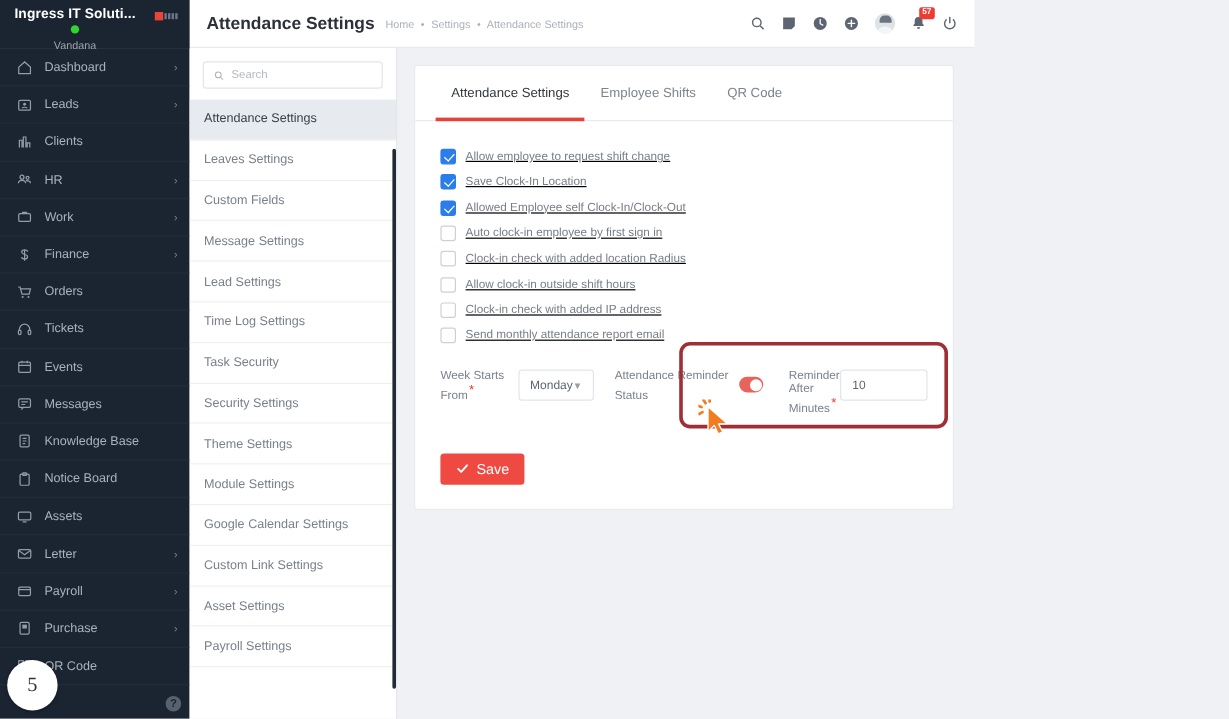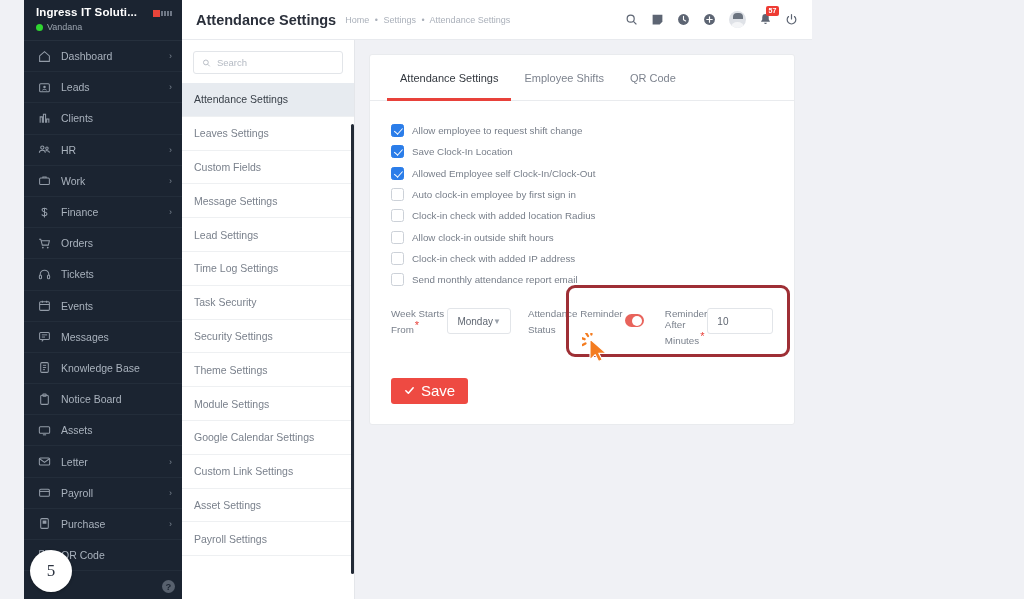--- a/index.html
+++ b/index.html
@@ -2,40 +2,40 @@
 <html><head>
 <meta charset="utf-8">
 <style>
   * { box-sizing: border-box; margin: 0; padding: 0; }
   html, body {
     width: 1024px; height: 599px;
     font-family: "Liberation Sans", sans-serif;
     background: #f0f1f5;
     overflow: hidden;
   }
-  #app { position: relative; width: 812px; height: 599px; display: flex; padding-left: 24px; }
+  #app { position: relative; width: 812px; height: 599px; display: flex; }
 
   
   .sidebar {
     width: 158px; height: 599px;
     background: #1b2431;
     color: #b7bfc9;
     position: relative;
     flex: 0 0 158px;
   }
   .brand {
     height: 40px; padding: 5px 10px 0 12px;
     display: flex; justify-content: space-between; align-items: flex-start;
   }
   .brand-texts { display: flex; flex-direction: column; }
   .brand-title {
     font-size: 11.5px; font-weight: bold; color: #ffffff;
     letter-spacing: .1px; line-height: 14px;
   }
-  .brand-user { font-size: 9px; color: #9aa3ae; display: flex; align-items: center; gap: 4px; line-height: 12px; margin-top: 2px;}
+  .brand-user { font-size: 9px; color: #9aa3ae; display: flex; align-items: center; gap: 4px; line-height: 12px; margin-top: 2px; flex-direction: column;}
   .dot-online { width: 7px; height: 7px; border-radius: 50%; background: #2fd531; display:inline-block; }
   .brand-logo { display: flex; align-items: center; gap: 1px; margin-top: 5px; }
   .logo-sq { width: 7px; height: 7px; background: #e8443a; }
   .logo-bars { display:flex; gap:1px; }
   .logo-bars i { display:block; width:2px; height:5px; background:#6e7785; }
 
   .nav { border-top: 1px solid #26303d; }
   .nav-item {
     height: 31.2px;
     display: flex; align-items: center;
@@ -137,21 +137,21 @@
   .main { flex: 1; padding: 14px 17px 0 14px; min-width: 0; }
   .card { background: #ffffff; border-radius: 3px; border: 1px solid #e9ebee; }
   .tabs { display: flex; gap: 0; border-bottom: 1px solid #e9ebee; padding: 0 17px; }
   .tab {
     font-size: 11px; color: #7d838e; padding: 17px 13px 14px 13px;
     cursor: pointer; white-space: nowrap; border-bottom: 3px solid transparent;
     margin-bottom: -1px;
   }
   .tab.active { color: #33383f; border-bottom-color: #e8413a; }
 
-  .checks { padding: 19px 0 6px 21px; }
+  .checks { padding: 19px 0 6px 21px; text-decoration: underline; }
   .check-row { display: flex; align-items: center; gap: 8px; height: 21.3px; }
   .cbox {
     width: 13px; height: 13px; border-radius: 2.5px;
     border: 1px solid #ccd1d8; background: #fff; flex: 0 0 13px;
     position: relative; cursor: pointer;
   }
   .cbox.checked { background: #2b7de9; border-color: #2b7de9; }
   .cbox.checked::after {
     content: ""; position: absolute; left: 4px; top: 1px;
     width: 3.5px; height: 7px; border: solid #fff;
@@ -183,21 +183,21 @@
     background: #e8635b; position: relative; cursor: pointer; margin-top: 6px;
   }
   .toggle .knob {
     position: absolute; right: 1.5px; top: 1.5px;
     width: 10px; height: 10px; border-radius: 50%; background: #fff;
   }
 
   .save-wrap { padding: 22px 21px 20px 21px; }
   .btn-save {
     background: #ee4a42; color: #fff; border: none; border-radius: 3px;
-    height: 26px; padding: 0 13px; font-size: 15px; cursor: pointer;
+    height: 26px; padding: 0 13px; font-size: 12px; cursor: pointer;
     display: inline-flex; align-items: center; gap: 6px;
     font-family: "Liberation Sans", sans-serif;
   }
 
   
   .anno-box {
     position: absolute; left: 566px; top: 285px;
     width: 224px; height: 72px;
     border: 3px solid #9e2f35; border-radius: 9px;
     pointer-events: none; z-index: 30;

